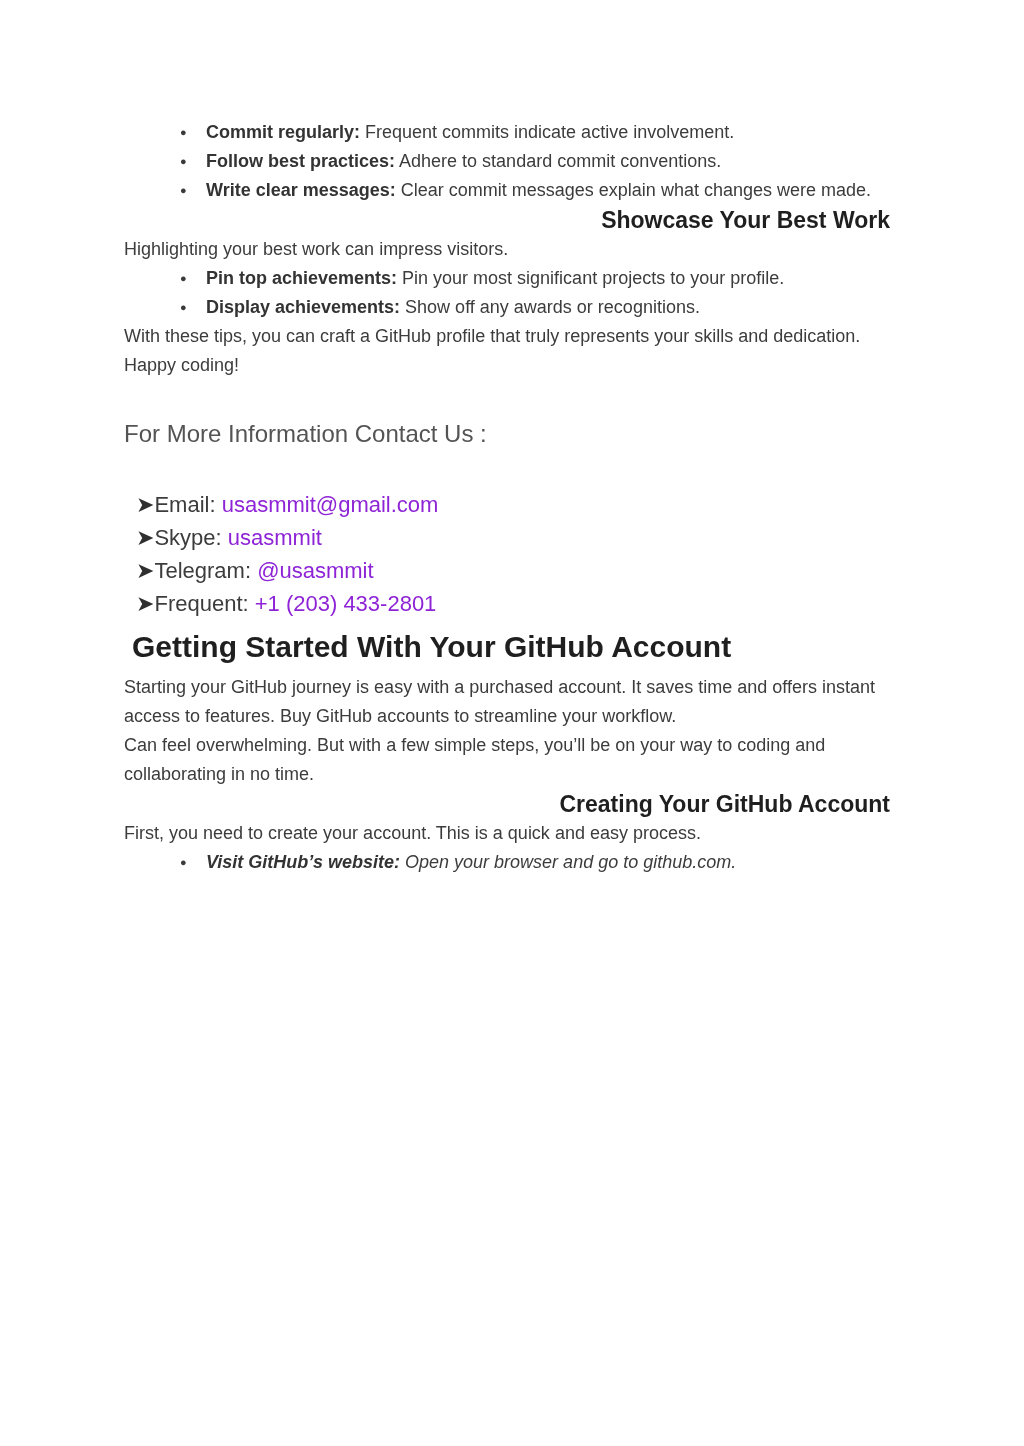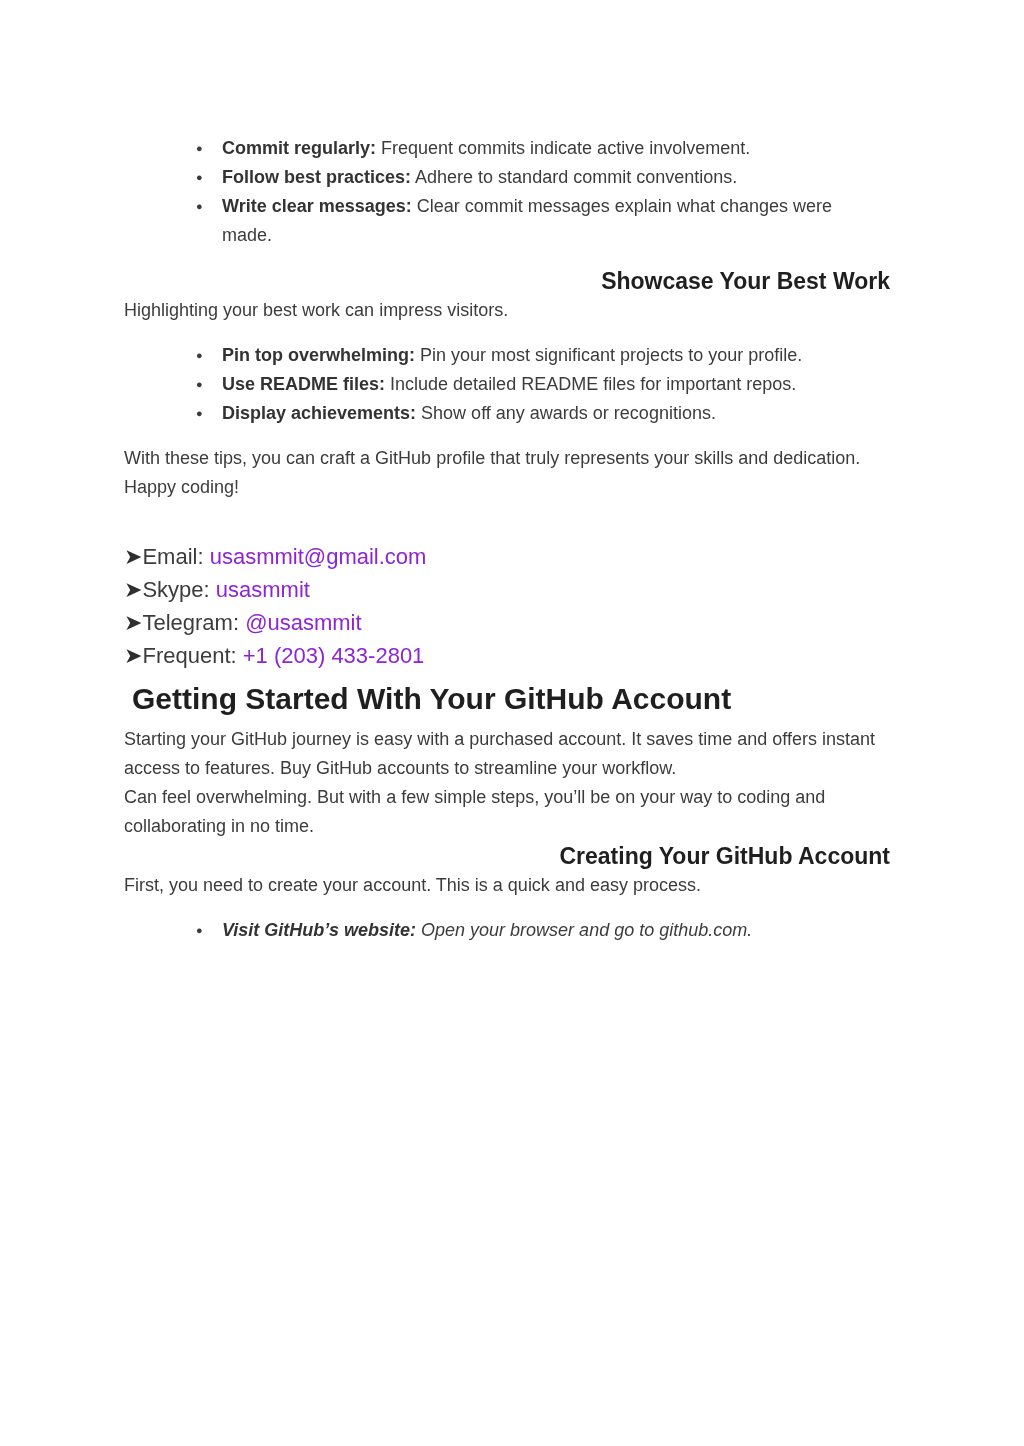--- a/index.html
+++ b/index.html
@@ -16,21 +16,21 @@
     width: 1024px;
     height: 1446px;
     padding: 118px 134px 40px 124px;
   }
   p.body {
     font-size: 18px;
     line-height: 29px;
     margin: 0;
   }
   ul.tips {
-    margin: 16px;
+    margin: 0;
     padding: 0 0 0 82px;
     list-style: none;
     font-size: 18px;
     line-height: 29px;
   }
   ul.tips li { position: relative; }
   ul.tips li::before {
     content: "●";
     position: absolute;
     left: -26px;
@@ -56,21 +56,21 @@
     margin: 8px;
   }
   .contact-heading {
     font-size: 24px;
     line-height: 33px;
     font-weight: normal;
     color: #545454;
     margin: 0;
   }
   .contact-list { margin: 0; font-size: 22px; line-height: 33px; }
-  .contact-line { white-space: nowrap; }
+  .contact-line { white-space: nowrap; margin-left: 12px; }
   .arrow { color: #2f2f2f; }
   .contact-label { color: #3c3c3c; }
   a.doc-link { color: #8e24d6; text-decoration: none; cursor: pointer; }
 
   
   .mt-heading-showcase   { margin-top: 46px; }
   .mt-intro-showcase     { margin-top: 49px; }
   .mt-list-showcase      { margin-top: 35px; }
   .mt-outro-showcase     { margin-top: 36px; }
   .mt-contact-heading    { margin-top: 37px; }
@@ -91,27 +91,27 @@
     <li><span class="run-in-label">Commit regularly:</span><span> Frequent commits indicate active involvement.</span></li>
     <li><span class="run-in-label">Follow best practices:</span><span> Adhere to standard commit conventions.</span></li>
     <li><span class="run-in-label">Write clear messages:</span><span> Clear commit messages explain what changes were made.</span></li>
   </ul>
 
   <h2 class="section-heading mt-heading-showcase">Showcase Your Best Work</h2>
 
   <p class="body mt-intro-showcase">Highlighting your best work can impress visitors.</p>
 
   <ul class="tips mt-list-showcase">
-    <li><span class="run-in-label">Pin top overwhelming:</span><span> Pin your most significant projects to your profile.</span></li>
-    <li><span class="run-in-label">Use README files:</span><span> Include detailed README files for important repos.</span></li>
+    <li><span class="run-in-label">Pin top achievements:</span><span> Pin your most significant projects to your profile.</span></li>
     <li><span class="run-in-label">Display achievements:</span><span> Show off any awards or recognitions.</span></li>
   </ul>
 
   <p class="body mt-outro-showcase">With these tips, you can craft a GitHub profile that truly represents your skills and dedication. Happy coding!</p>
 
+  <p class="contact-heading mt-contact-heading">For More Information Contact Us :</p>
 
   <div class="contact-list mt-contact-list">
     <div class="contact-line"><span class="arrow">➤</span><span class="contact-label">Email: </span><a class="doc-link">usasmmit@gmail.com</a></div>
     <div class="contact-line"><span class="arrow">➤</span><span class="contact-label">Skype: </span><a class="doc-link">usasmmit</a></div>
     <div class="contact-line"><span class="arrow">➤</span><span class="contact-label">Telegram: </span><a class="doc-link">@usasmmit</a></div>
     <div class="contact-line"><span class="arrow">➤</span><span class="contact-label">Frequent: </span><a class="doc-link">+1 (203) 433-2801</a></div>
   </div>
 
   <h1 class="doc-title mt-doc-title">Getting Started With Your GitHub Account</h1>
 

